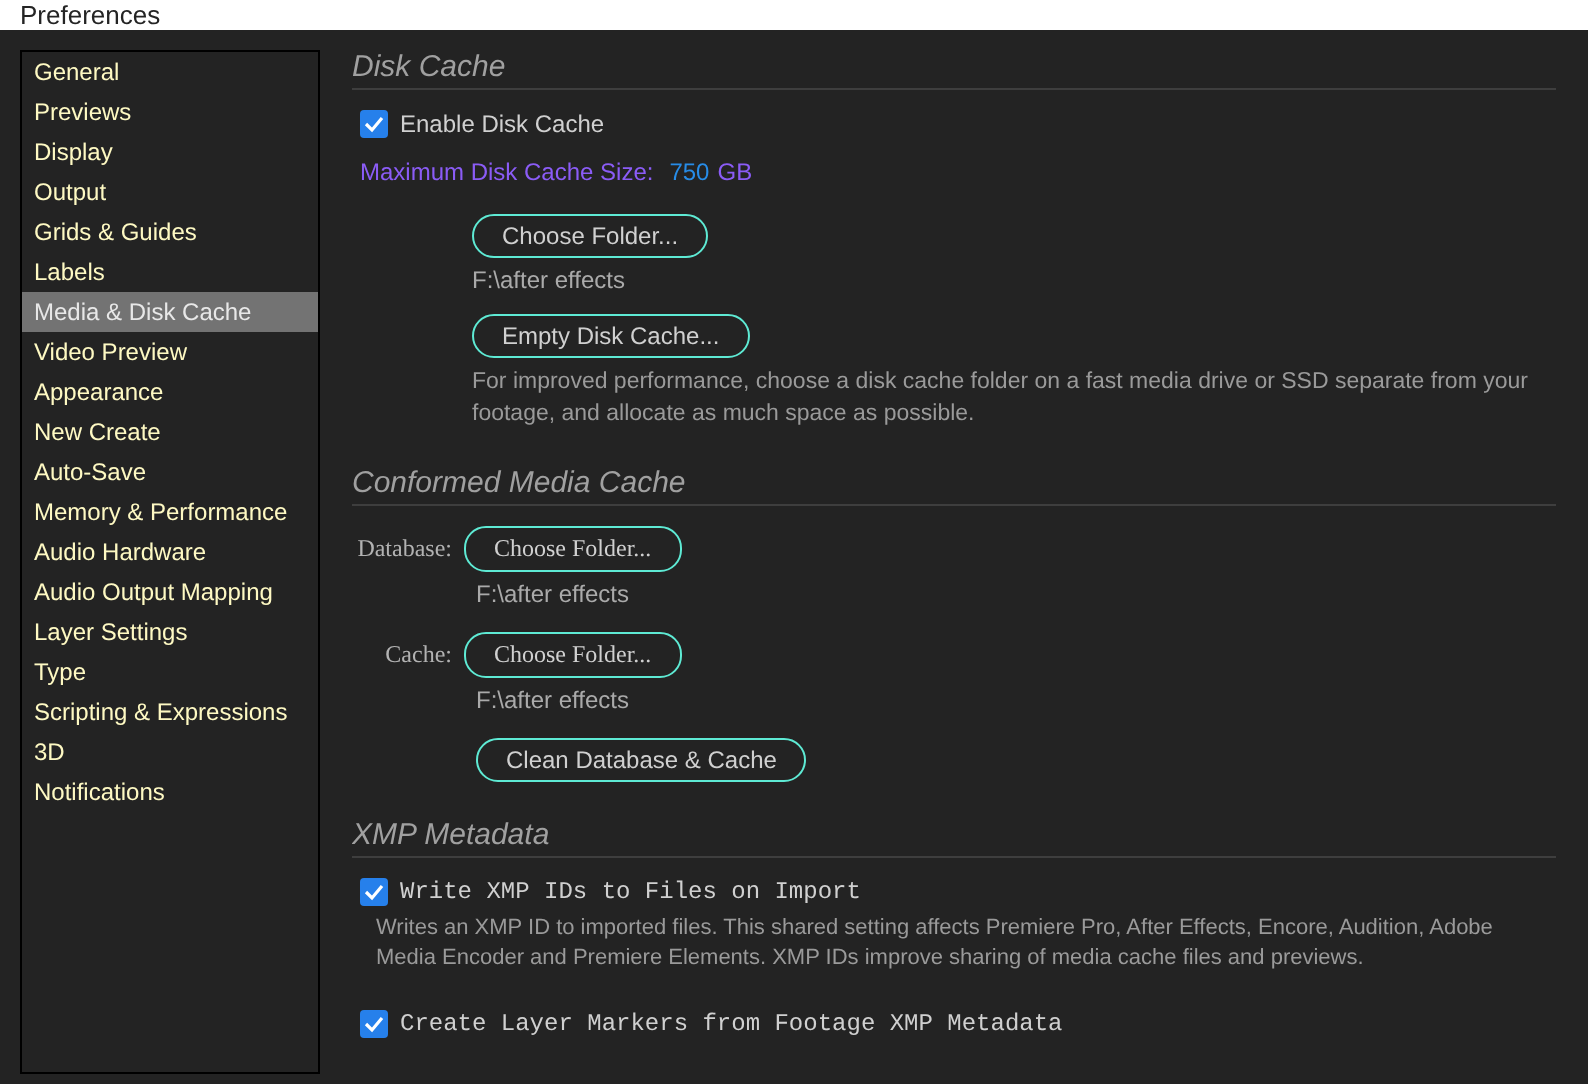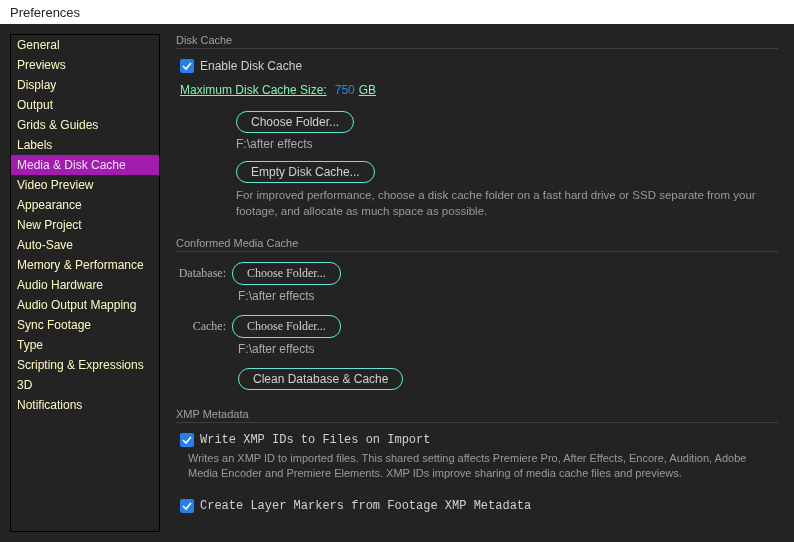--- a/index.html
+++ b/index.html
@@ -36,35 +36,36 @@
     margin-right: 16px;
     overflow: hidden;
   }
   .sidebar-item {
     padding: 3px 6px 3px 6px;
     color: #fef9c3;
     cursor: default;
     white-space: nowrap;
   }
   .sidebar-item.selected {
-    background: #a21caf;
+    background: #737373;
     color: #e8e8e8;
   }
   .main {
     flex: 1;
     padding-right: 6px;
     overflow: hidden;
   }
   .section {
     margin-bottom: 18px;
   }
   .section-title {
     color: #a0a0a0;
-    font-size: 11px;
+    font-size: 15px;
     margin-bottom: 2px;
+    font-style: italic;
   }
   .section-divider {
     border: none;
     border-top: 1px solid #3e3e3e;
     margin-bottom: 10px;
   }
   .row {
     display: flex;
     align-items: flex-start;
     margin-bottom: 8px;
@@ -75,21 +76,21 @@
     background: #2680eb;
     display: inline-flex;
     align-items: center; justify-content: center;
     margin-right: 6px;
     margin-left: 0px;
     flex-shrink: 0;
   }
   .checkbox svg { width: 10px; height: 10px; }
   .label { color: #d0d0d0; }
   .value-blue { color: #278ce7; }
-  .muted { color: #86efac; text-decoration: underline; }
+  .muted { color: #8b5cf6; }
   .btn {
     display: inline-block;
     border: 1px solid #5eead4;
     border-radius: 11px;
     padding: 3px 14px;
     color: #d0d0d0;
     background: transparent;
     font-size: 12px;
     font-family: inherit;
     cursor: pointer;
@@ -158,26 +159,26 @@
     <div class="sidebar">
       <div class="sidebar-item"><span>General</span></div>
       <div class="sidebar-item"><span>Previews</span></div>
       <div class="sidebar-item"><span>Display</span></div>
       <div class="sidebar-item"><span>Output</span></div>
       <div class="sidebar-item"><span>Grids &amp; Guides</span></div>
       <div class="sidebar-item"><span>Labels</span></div>
       <div class="sidebar-item selected"><span>Media &amp; Disk Cache</span></div>
       <div class="sidebar-item"><span>Video Preview</span></div>
       <div class="sidebar-item"><span>Appearance</span></div>
-      <div class="sidebar-item"><span>New Project</span></div>
+      <div class="sidebar-item"><span>New Create</span></div>
       <div class="sidebar-item"><span>Auto-Save</span></div>
       <div class="sidebar-item"><span>Memory &amp; Performance</span></div>
       <div class="sidebar-item"><span>Audio Hardware</span></div>
       <div class="sidebar-item"><span>Audio Output Mapping</span></div>
-      <div class="sidebar-item"><span>Sync Footage</span></div>
+      <div class="sidebar-item"><span>Layer Settings</span></div>
       <div class="sidebar-item"><span>Type</span></div>
       <div class="sidebar-item"><span>Scripting &amp; Expressions</span></div>
       <div class="sidebar-item"><span>3D</span></div>
       <div class="sidebar-item"><span>Notifications</span></div>
     </div>
 
     <div class="main">
 
       <div class="section">
         <div class="section-title">Disk Cache</div>
@@ -204,21 +205,21 @@
           <div class="indent-folder">
             <button class="btn">Choose Folder...</button>
           </div>
           <div class="path-text">F:\after effects</div>
         </div>
 
         <div class="indent-folder" style="margin-top:4px;">
           <button class="btn">Empty Disk Cache...</button>
         </div>
 
-        <div class="help-text">For improved performance, choose a disk cache folder on a fast hard drive or SSD separate from your footage, and allocate as much space as possible.</div>
+        <div class="help-text">For improved performance, choose a disk cache folder on a fast media drive or SSD separate from your footage, and allocate as much space as possible.</div>
       </div>
 
       <div class="section">
         <div class="section-title">Conformed Media Cache</div>
         <hr class="section-divider">
 
         <div class="cm-row">
           <div class="cm-label-col">Database:</div>
           <button class="btn">Choose Folder...</button>
         </div>

